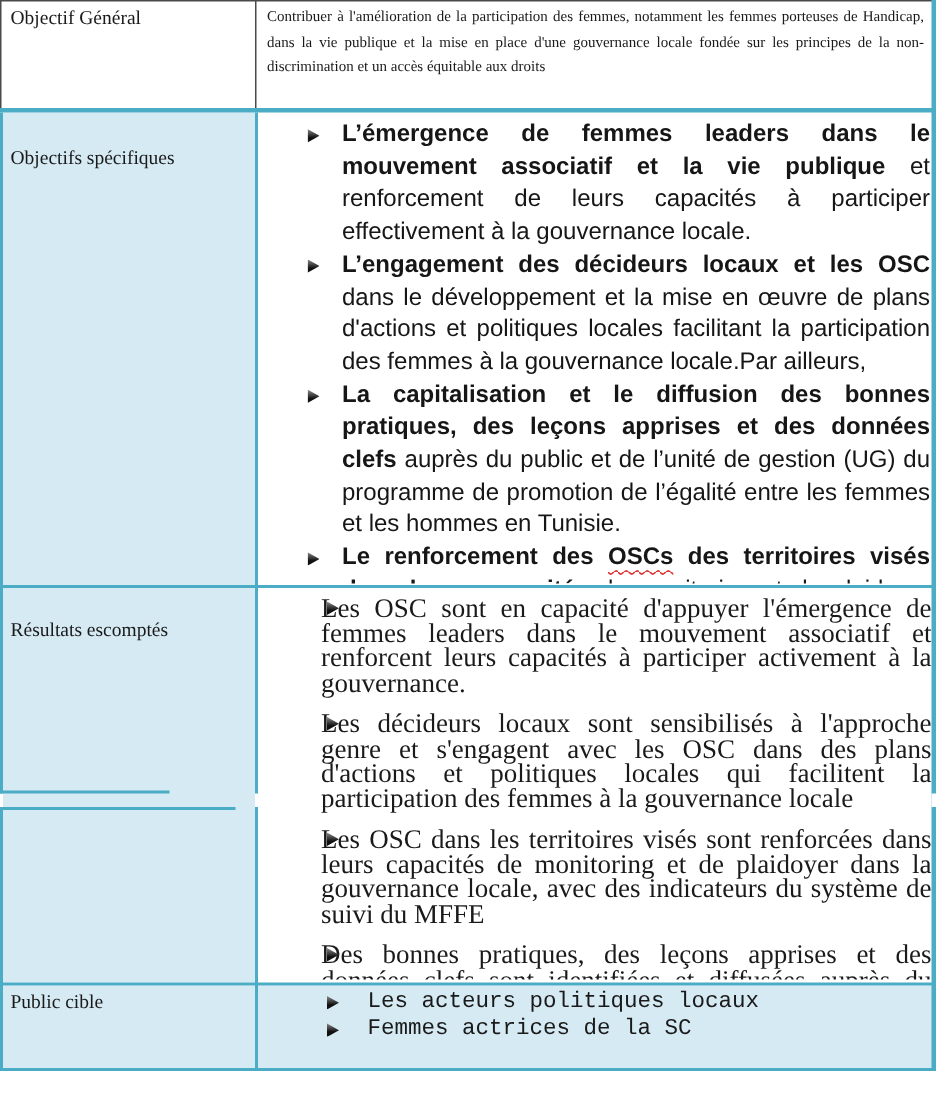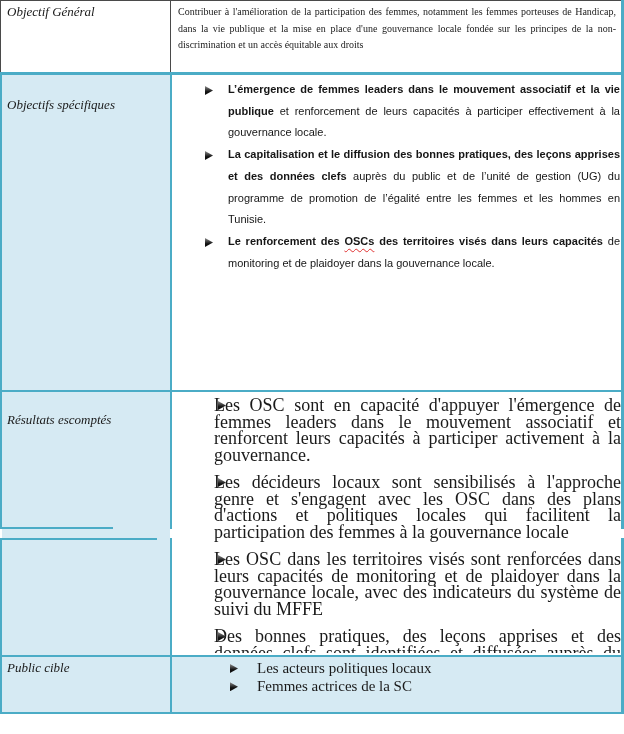--- a/index.html
+++ b/index.html
@@ -26,33 +26,33 @@
   .l-sep3{left:0;top:655px;width:622px;height:2px;}
   .l-bot{left:0;top:712px;width:624px;height:2px;}
   
   .gap{position:absolute;background:#ffffff;}
   .gap-a{left:0;top:529px;width:2px;height:9px;}
   .gap-b{left:170px;top:529px;width:2px;height:9px;}
   .gap-c{left:621px;top:529px;width:3px;height:9px;}
   .brk1{left:0;top:527px;width:113px;height:2px;}
   .brk2{left:0;top:538px;width:157px;height:2px;}
   
-  .lbl{position:absolute;font-size:13px;line-height:16px;color:#1a1a1a;font-style:italic;}
+  .lbl{position:absolute;font-size:13px;line-height:16px;color:#1a1a1a;}
   .lbl1{left:7px;top:4px;width:158px;}
   .lbl2{left:7px;top:97px;width:158px;}
   .lbl3{left:7px;top:412px;width:158px;}
   .lbl4{left:7px;top:660px;width:158px;}
   .c1{left:178px;top:4px;width:438px;font-size:10px;line-height:16.6px;text-align:justify;}
   .blk{position:absolute;overflow:hidden;}
   .list2{left:172px;top:79px;width:448px;height:310px;}
   .list3{left:172px;top:397px;width:449px;height:256px;}
-  .list4{left:184px;top:659px;width:395px;height:52px;}
+  .list4{left:172px;top:659px;width:395px;height:52px;font-family:Liberation Mono, monospace;}
   ul{margin:0;padding:0;list-style:none;}
   li{position:relative;}
-  .list2 li{padding-left:56px;text-align:justify;font-family:"Liberation Sans",sans-serif;font-size:11px;line-height:21.7px;color:#161616;}
+  .list2 li{padding-left:56px;text-align:justify;font-family:"Liberation Sans",sans-serif;font-size:16px;line-height:21.7px;color:#161616;}
   .list2 li b{font-weight:bold;}
   .list3 li{padding-left:42px;text-align:justify;font-size:18px;line-height:16.5px;margin-bottom:11px;}
   .list4 li{padding-left:73px;font-size:15px;line-height:18.3px;}
   .arw{position:absolute;width:8px;height:9px;clip-path:polygon(0 0,100% 50%,0 100%);background:linear-gradient(180deg,#8d8d8d 0%,#101010 65%);}
   .list2 .arw{left:33px;top:7px;}
   .list3 .arw{left:46px;top:4px;}
   .list4 .arw{left:46px;top:5px;}
   .sp{text-decoration-line:underline;text-decoration-style:wavy;text-decoration-color:#e03131;text-decoration-thickness:1px;text-underline-offset:3px;}
 </style>
 </head>
@@ -83,20 +83,24 @@
 
   <div class="lbl lbl1 abs">Objectif Général</div>
   <div class="abs c1">Contribuer à l'amélioration de la participation des femmes, notamment les femmes porteuses de Handicap, dans la vie publique et la mise en place d'une gouvernance locale fondée sur les principes de la non-discrimination et un accès équitable aux droits</div>
 
   <div class="lbl lbl2 abs">Objectifs spécifiques</div>
   <div class="blk list2">
     <ul>
       <li>
         <span class="arw"></span>
         <b>L’émergence de femmes leaders dans le mouvement associatif et la vie publique</b><span> et renforcement de leurs capacités à participer effectivement à la gouvernance locale.</span>
+      </li>
+      <li>
+        <span class="arw"></span>
+        <b>L’engagement des décideurs locaux et les OSC</b><span> dans le développement et la mise en œuvre de plans d'actions et politiques locales facilitant la participation des femmes à la gouvernance locale.Par ailleurs,</span>
       </li>
       <li>
         <span class="arw"></span>
         <b>La capitalisation et le diffusion des bonnes pratiques, des leçons apprises et des données clefs</b><span> auprès du public et de l’unité de gestion (UG) du programme de promotion de l’égalité entre les femmes et les hommes en Tunisie.</span>
       </li>
       <li>
         <span class="arw"></span>
         <b>Le renforcement des </b><b class="sp">OSCs</b><b> des territoires visés dans leurs capacités</b><span> de monitoring et de plaidoyer dans la gouvernance locale.</span>
       </li>
     </ul>

